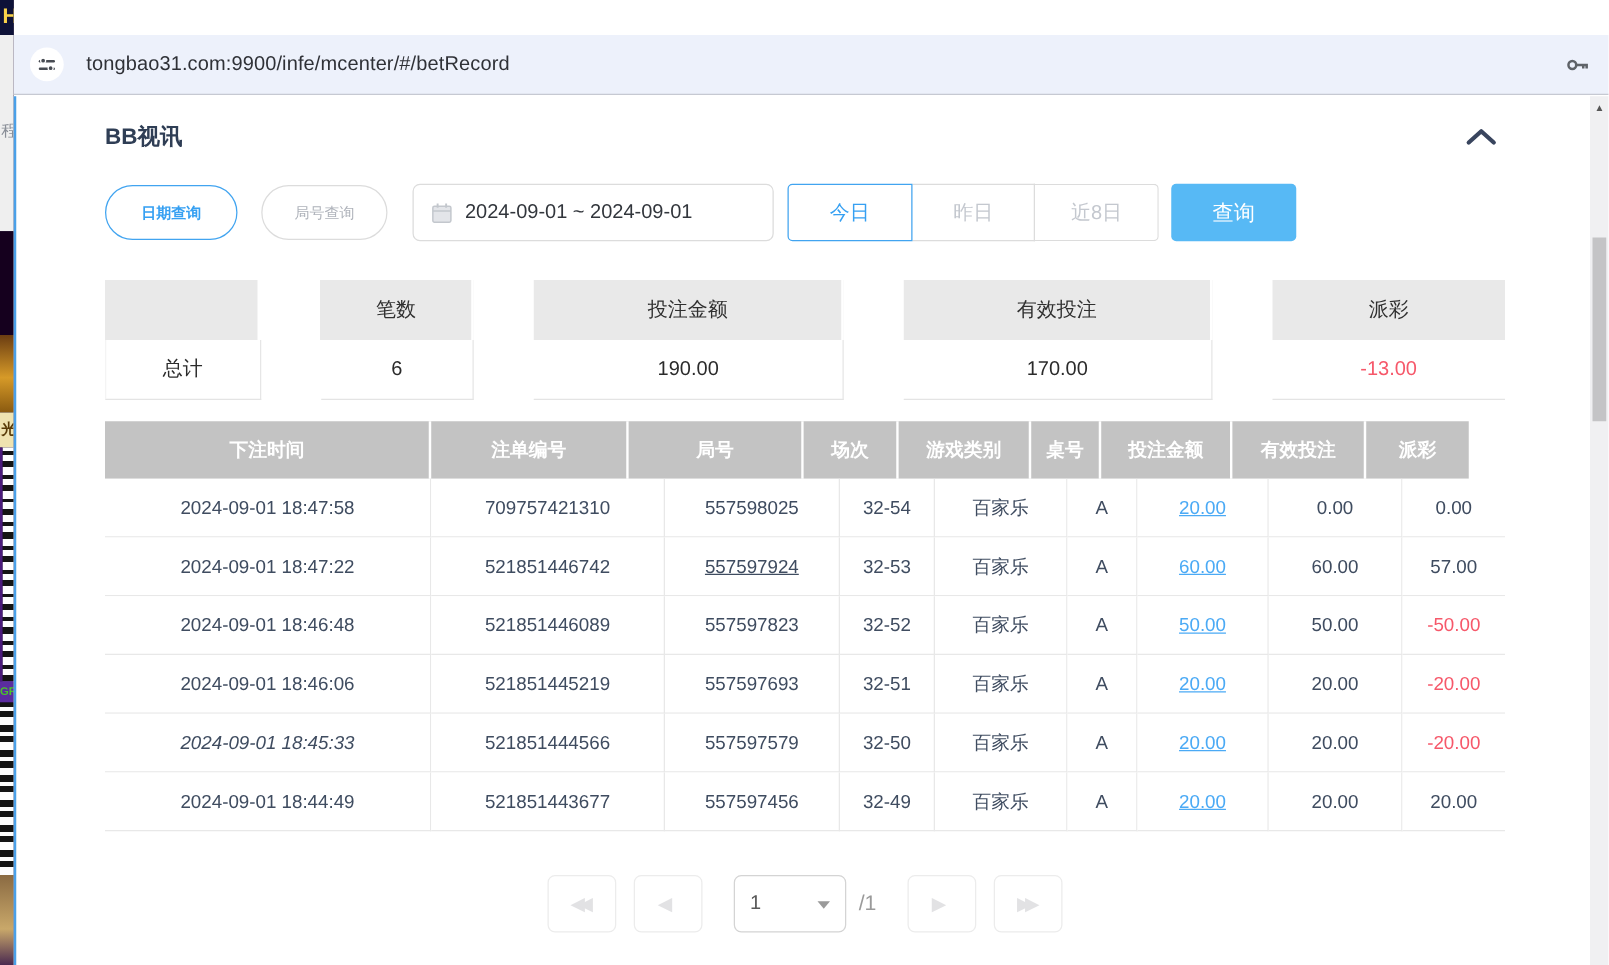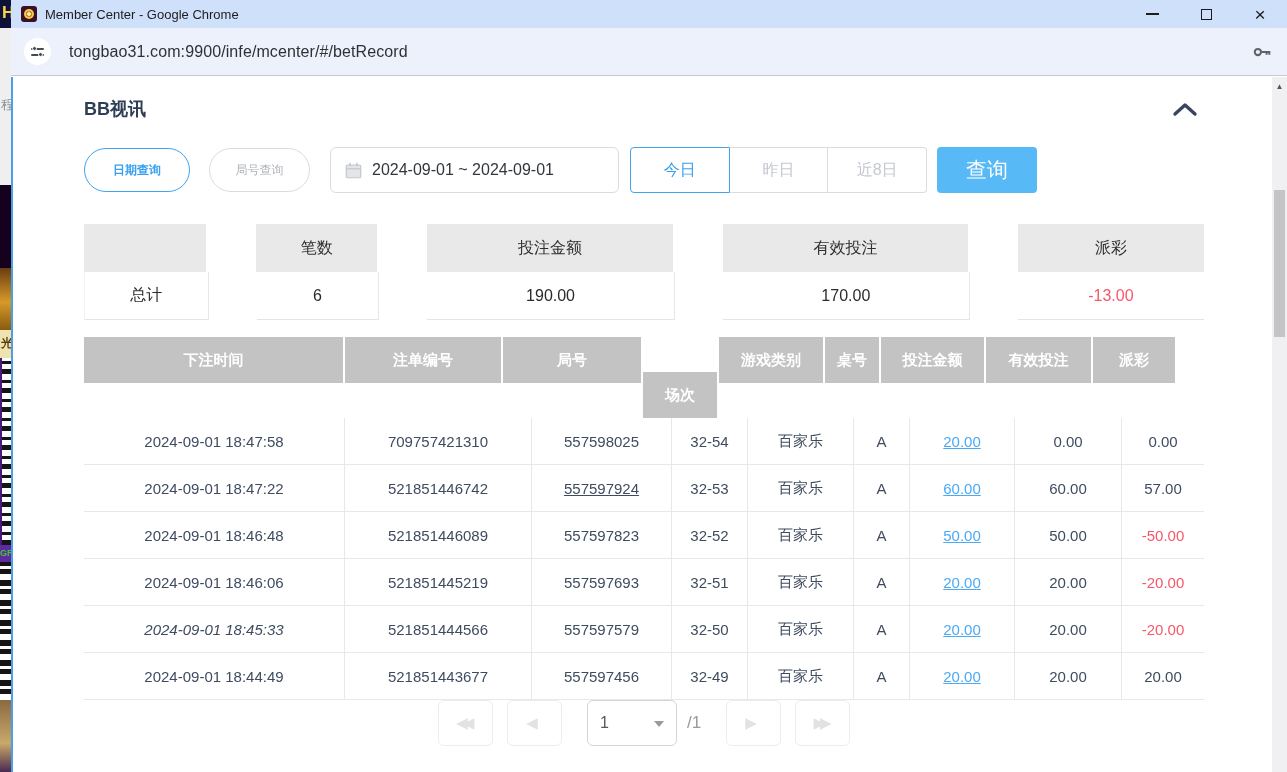--- a/index.html
+++ b/index.html
@@ -63,21 +63,21 @@
   .date-box { position:absolute; left:246px; top:0; width:289px; height:46px; border:1px solid #dcdcdc; border-radius:6px; background:#fff;
               display:flex; align-items:center; padding-left:14px; }
   .date-text { font-size:16px; color:#32363c; margin-left:10px; }
   .seg-group { position:absolute; left:546px; top:0; width:297px; height:46px; display:flex; border-radius:4px; }
   .seg { flex:1; border:1px solid #dcdcdc; border-left-width:0; background:#fff; display:flex; align-items:center; justify-content:center;
          font-size:16px; color:#c4c8cf; }
   .seg:first-child { border-left-width:1px; border-radius:4px 0 0 4px; }
   .seg:last-child { border-radius:0 4px 4px 0; }
   .seg.active { border:1px solid #41a4f0; color:#36a0f2; z-index:2; }
   .btn-search { position:absolute; left:853px; top:0; width:100px; height:46px; background:#57b9f5; border:none; border-radius:4px;
-                color:#fff; font-size:21px; display:flex; align-items:center; justify-content:center; }
+                color:#fff; font-size:17px; display:flex; align-items:center; justify-content:center; }
 
   
   .summary { position:absolute; left:71px; top:147px; width:1120px; }
   .sum-row { display:flex;gap:48px; }
   .sum-cell { height:48px; display:flex; align-items:center; justify-content:center; font-size:16px; }
   .sum-head .sum-cell { background:#e9e9e9; color:#2f2f2f; border-right:2px solid #fff; }
   .sum-head .sum-cell:last-child { border-right:none; }
   .sum-body .sum-cell { background:#fff; color:#2b2b2b; border-right:1px solid #e6e6e6; border-bottom:1px solid #e4e4e4; }
   .sum-body .sum-cell:first-child { border-left:1px solid #f4f4f4; }
   .sum-body .sum-cell:last-child { border-right:none; }
@@ -117,37 +117,20 @@
     <div class="bg-seg bg-gold"></div>
     <div class="bg-seg bg-y1">光</div>
     <div class="bg-seg bg-qr1"></div>
     <div class="bg-seg bg-gr">GR</div>
     <div class="bg-seg bg-qr2"></div>
     <div class="bg-seg bg-brn"></div>
   </div>
 
   <div class="window">
 
-    <div class="titlebar">
-      <div class="favicon">
-          <div class="favicon-inner"></div>
-        </div>
-      <div class="win-title">Member Center - Google Chrome</div>
-      <div class="win-controls">
-        <div class="win-btn">
-            <div class="glyph-min"></div>
-          </div>
-        <div class="win-btn">
-            <div class="glyph-max"></div>
-          </div>
-        <div class="win-btn">
-            <div class="glyph-close">×</div>
-          </div>
-      </div>
-    </div>
 
     <div class="urlbar">
       <div class="tune-circle">
         <div class="tune-row r1">
             <div class="tune-dot"></div>
           </div>
         <div class="tune-row r2">
             <div class="tune-dot"></div>
           </div>
       </div>
@@ -205,21 +188,21 @@
           <div class="sum-cell" style="width:298px">170.00</div>
           <div class="sum-cell neg" style="width:225px">-13.00</div>
         </div>
       </div>
 
       <div class="bet-table">
         <div class="bt-head">
             <div class="bt-hcell" style="width: 261px;">下注时间</div>
             <div class="bt-hcell" style="width: 158px;">注单编号</div>
             <div class="bt-hcell" style="width: 140px;">局号</div>
-            <div class="bt-hcell" style="width: 76px; margin-top: 35px;">场次</div>
+            <div class="bt-hcell" style="width: 76px;">场次</div>
             <div class="bt-hcell" style="width: 106px;">游戏类别</div>
             <div class="bt-hcell" style="width: 56px;">桌号</div>
             <div class="bt-hcell" style="width: 105px;">投注金额</div>
             <div class="bt-hcell" style="width: 107px;">有效投注</div>
             <div class="bt-hcell" style="width: 82px;">派彩</div>
           </div>
         <div>
             <div class="bt-row">
               <div class="bt-cell" style="width: 261px;">2024-09-01 18:47:58</div>
               <div class="bt-cell" style="width: 187px;">709757421310</div>

